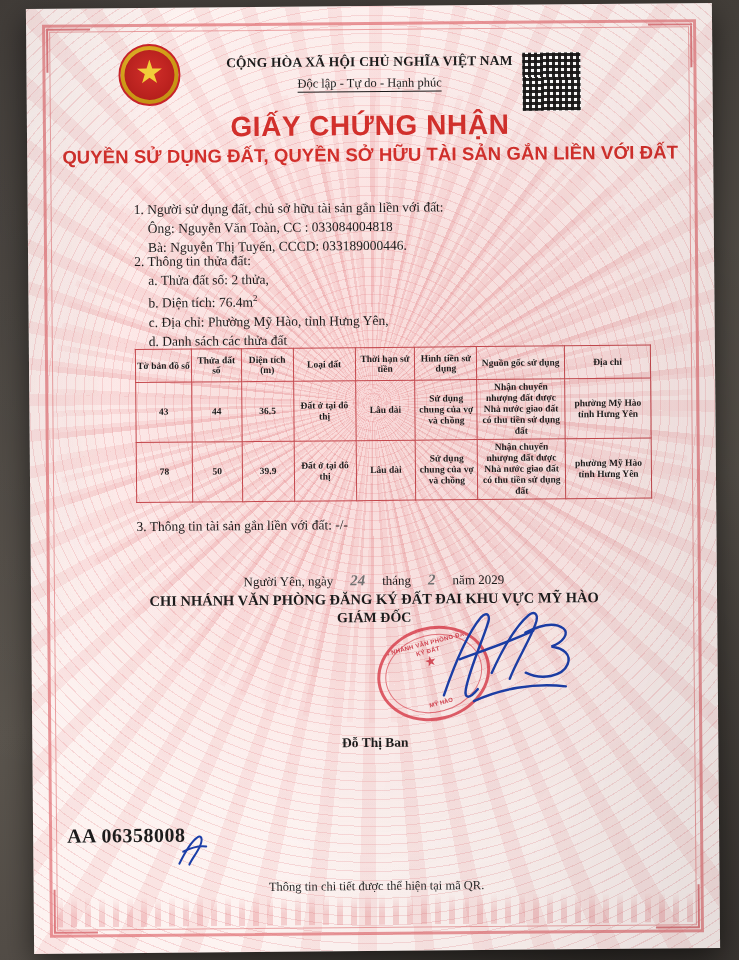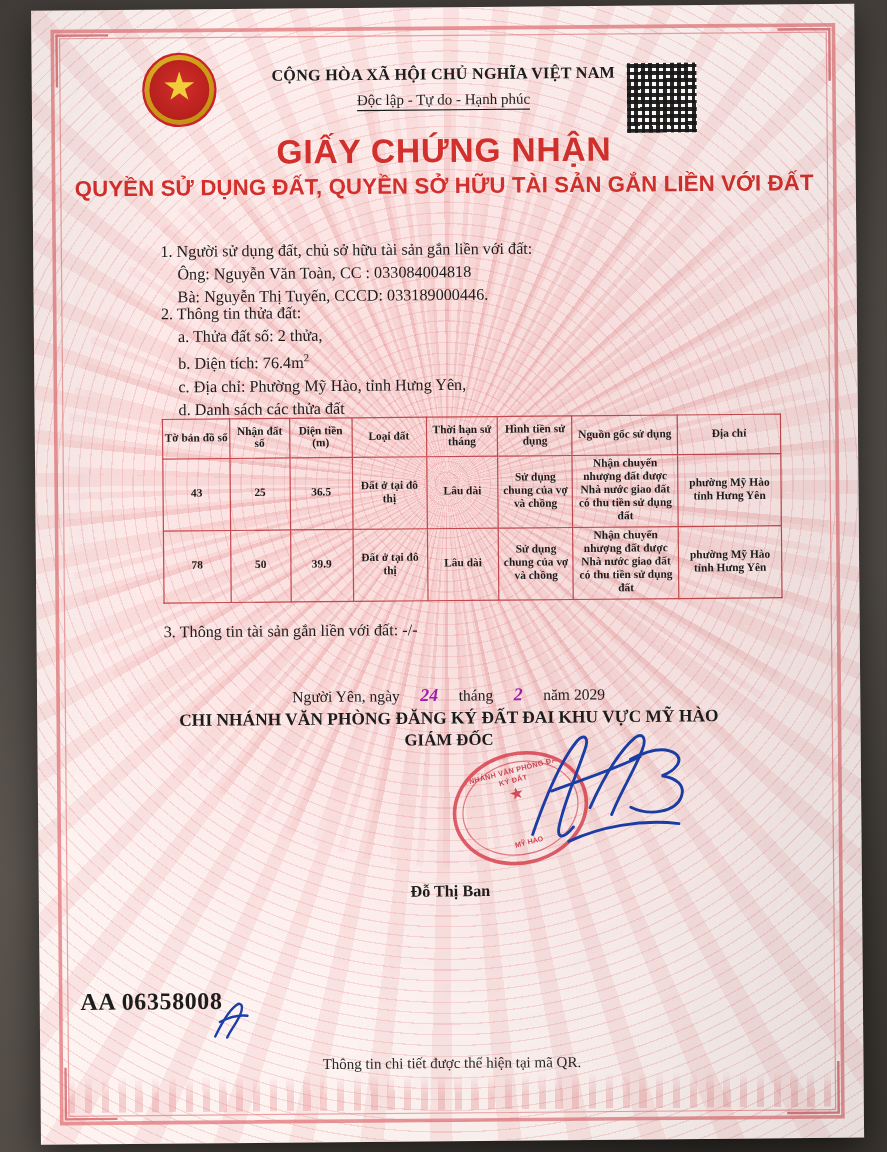--- a/index.html
+++ b/index.html
@@ -251,21 +251,21 @@
   
   .place-date {
     position: absolute;
     left: 0; right: 0;
     top: 566px;
     text-align: center;
     font-size: 13px;
   }
   .hw {
     font-family: "Liberation Serif", serif;
-    color: #a21caf;
+    color: #737373;
     font-style: italic;
     font-weight: bold;
     font-size: 15px;
     padding: 0 17px;
   }
   .office {
     position: absolute;
     left: 0; right: 0;
     top: 585px;
     text-align: center;
@@ -441,33 +441,33 @@
           <col class="c3">
           <col class="c4">
         <col class="c5">
           <col class="c6">
           <col class="c7">
           <col class="c8">
       </colgroup>
       <thead>
         <tr>
           <th>Tờ bản đồ số</th>
-          <th>Nhận đất số</th>
-          <th>Diện tiền (m)</th>
+          <th>Thửa đất số</th>
+          <th>Diện tích (m)</th>
           <th>Loại đất</th>
-          <th>Thời hạn sử tháng</th>
+          <th>Thời hạn sử tiền</th>
           <th>Hình tiền sử dụng</th>
           <th>Nguồn gốc sử dụng</th>
           <th>Địa chỉ</th>
         </tr>
       </thead>
       <tbody>
         <tr>
           <td>43</td>
-          <td>25</td>
+          <td>44</td>
           <td>36.5</td>
           <td>Đất ở tại đô thị</td>
           <td>Lâu dài</td>
           <td>Sử dụng chung của vợ và chồng</td>
           <td>Nhận chuyển nhượng đất được Nhà nước giao đất có thu tiền sử dụng đất</td>
           <td>phường Mỹ Hào tỉnh Hưng Yên</td>
         </tr>
         <tr>
           <td>78</td>
           <td>50</td>

